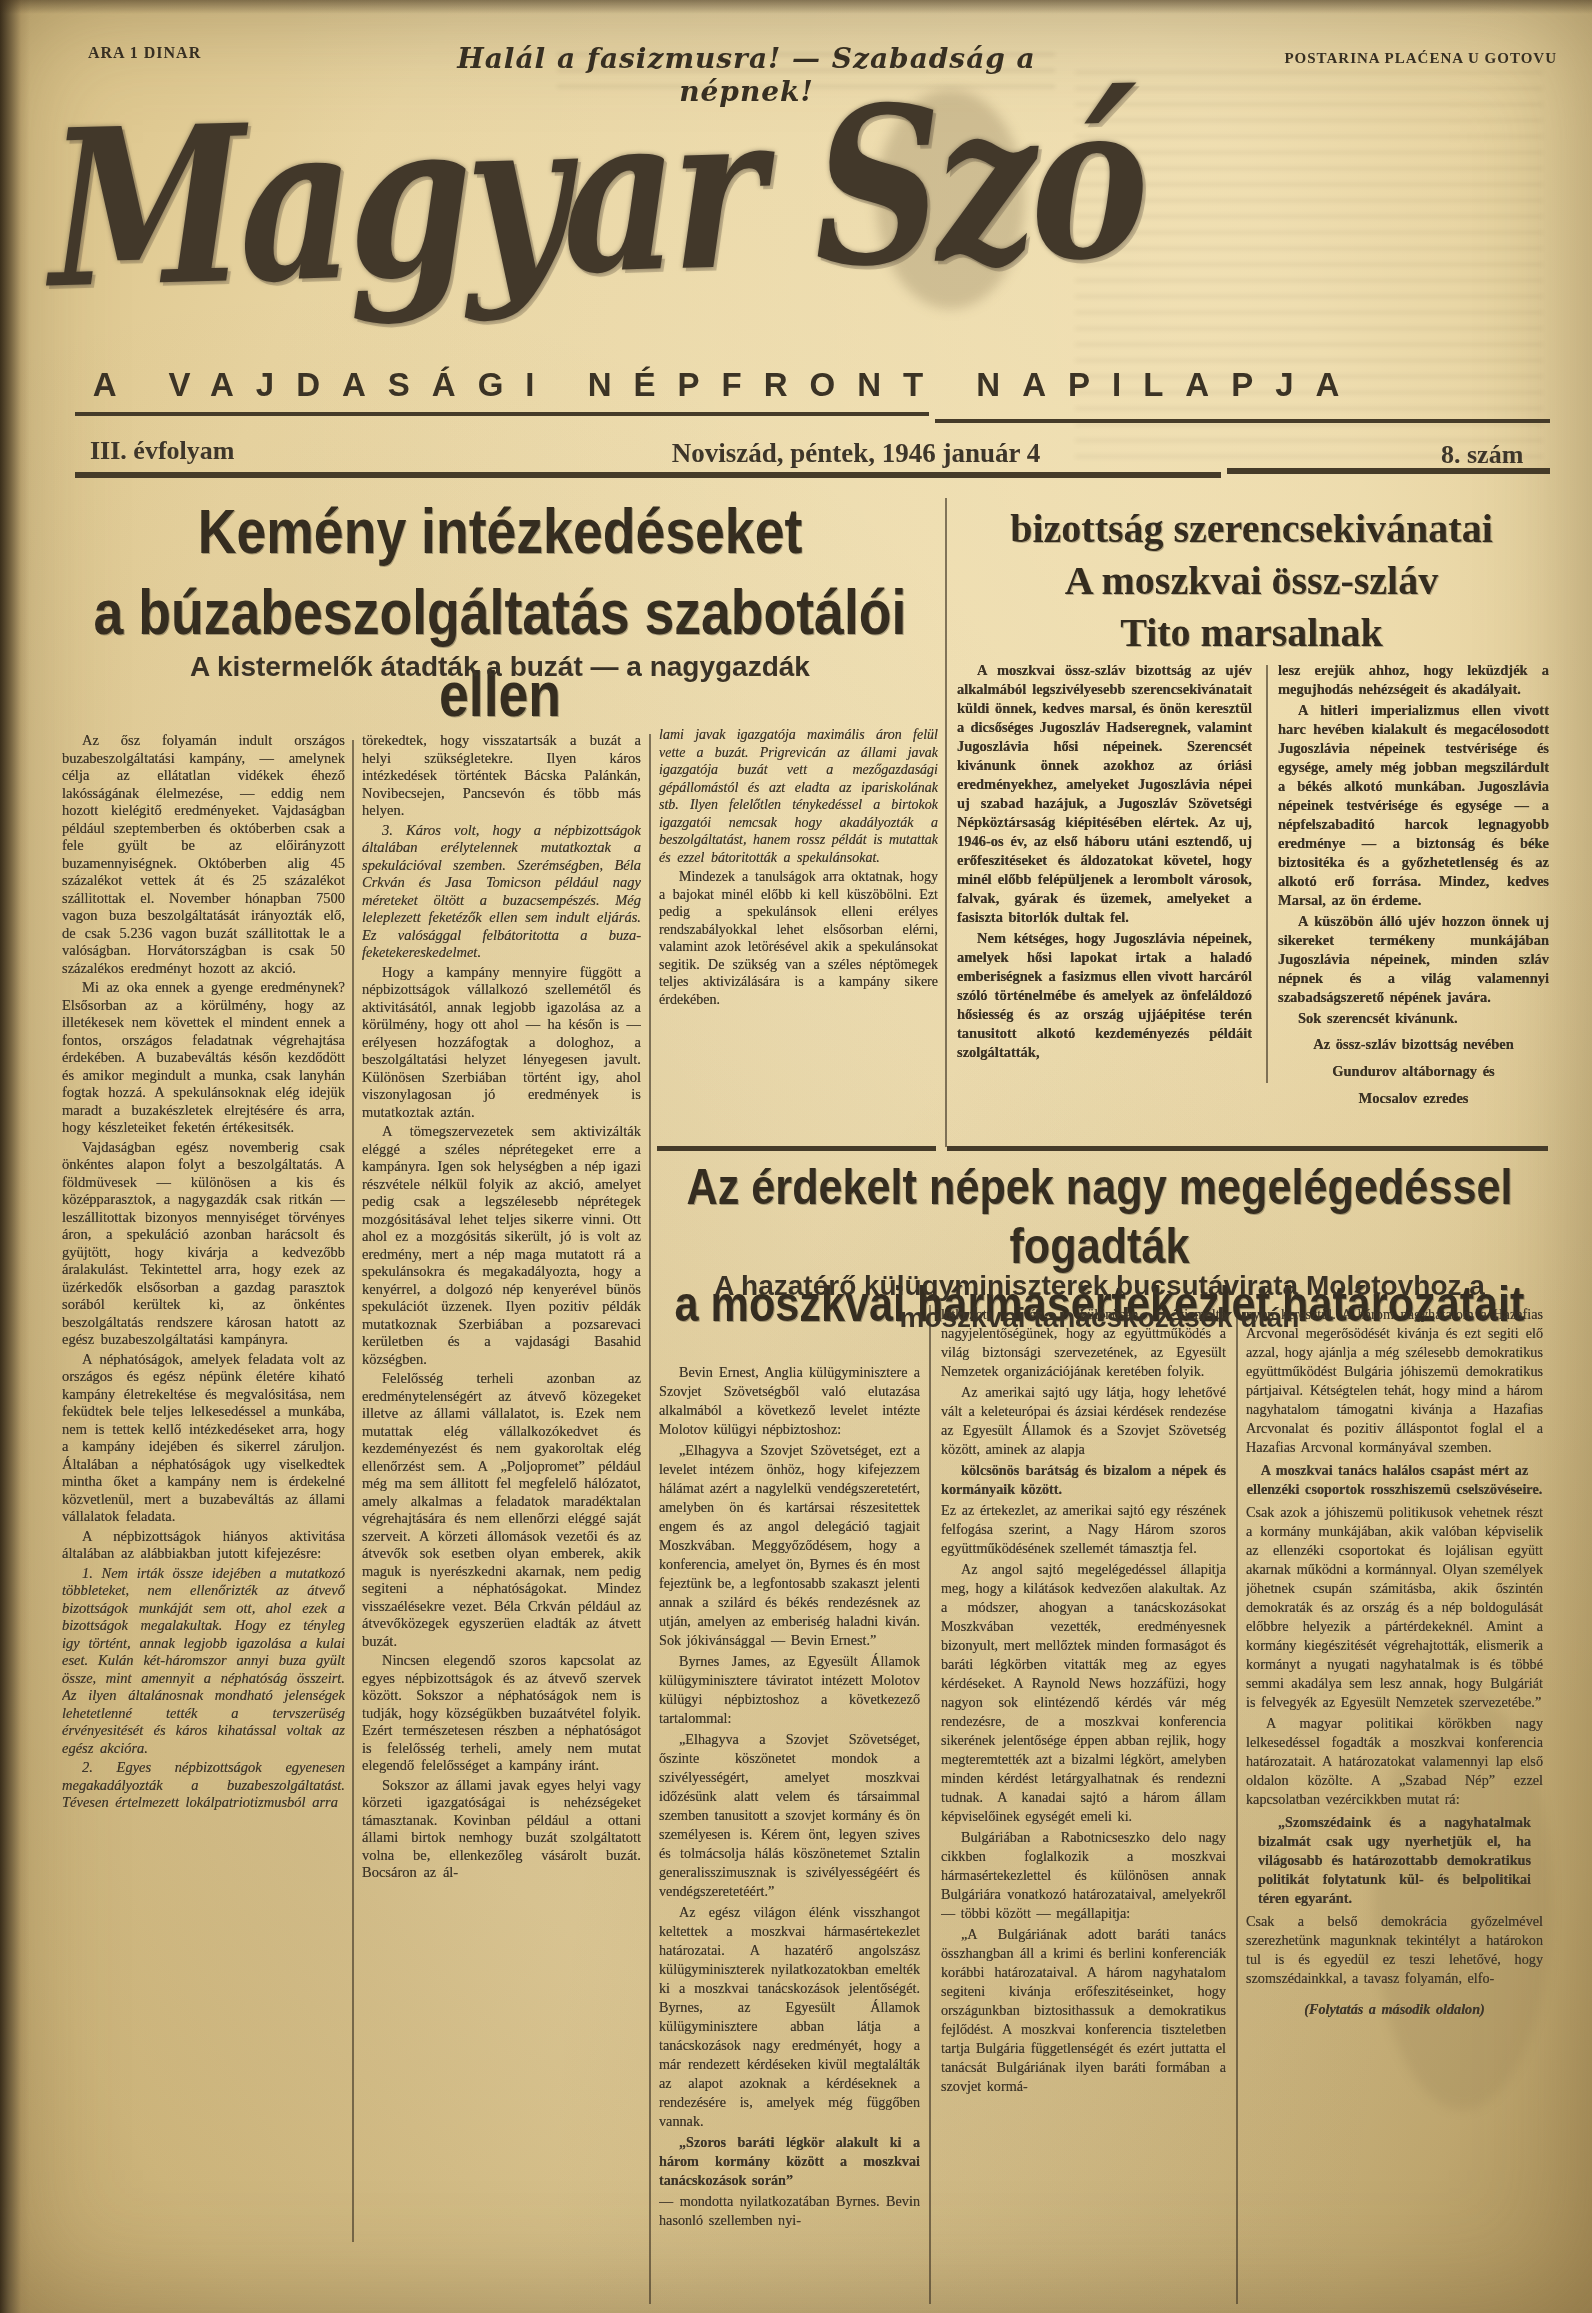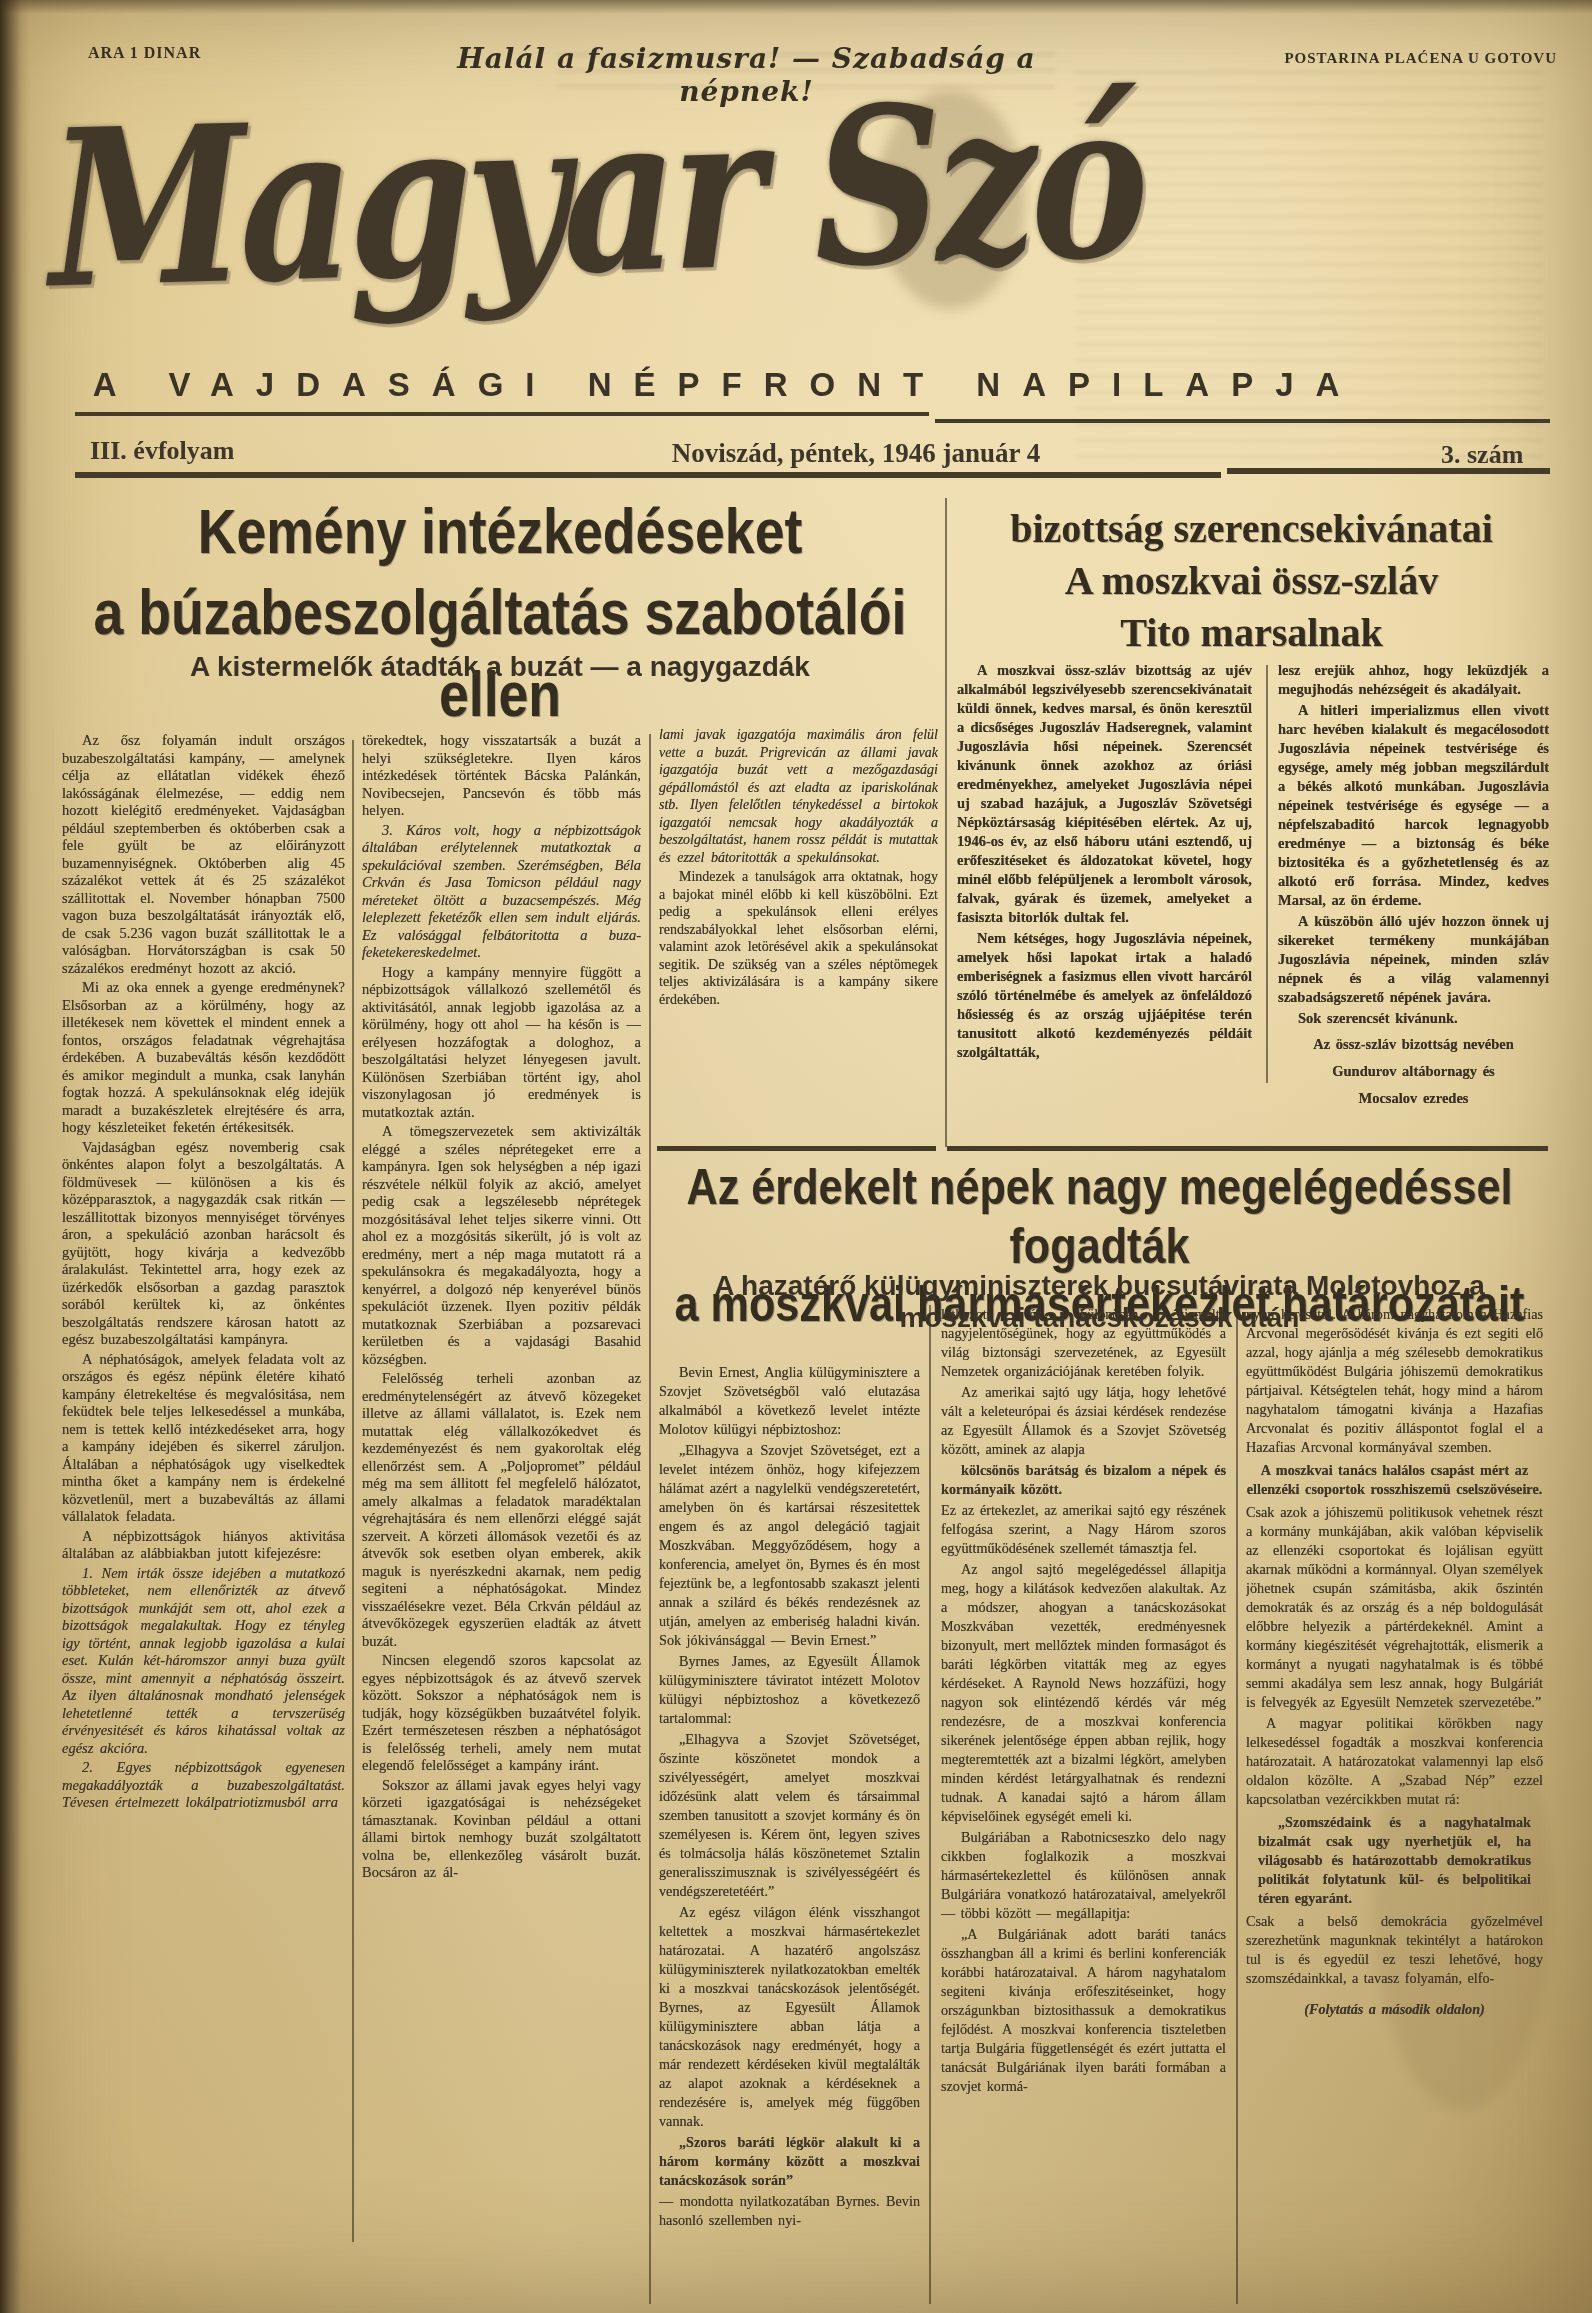--- a/index.html
+++ b/index.html
@@ -104,21 +104,21 @@
   <div class="slogan ink">Halál a fasizmusra! — Szabadság a népnek!</div>
   <div class="postage ink">POSTARINA PLAĆENA U GOTOVU</div>
   <div class="masthead">Magyar Szó</div>
   <div class="subtitle">A VAJDASÁGI NÉPFRONT NAPILAPJA</div>
 
   <div class="rule" style="left:75px;top:412px;width:854px;height:4px;"></div>
   <div class="rule" style="left:935px;top:419px;width:615px;height:4px;"></div>
 
   <div class="volume">III. évfolyam</div>
   <div class="dateline">Noviszád, péntek, 1946 január 4</div>
-  <div class="issue">3. szám</div>
+  <div class="issue">8. szám</div>
 
   <div class="rule" style="left:75px;top:472px;width:1146px;height:6px;"></div>
   <div class="rule" style="left:1227px;top:468px;width:323px;height:6px;"></div>
 
   <div class="rule" style="left:352px;top:740px;width:2px;height:1502px;opacity:.65;"></div>
   <div class="rule" style="left:649px;top:734px;width:2px;height:1570px;opacity:.65;"></div>
   <div class="rule" style="left:945px;top:498px;width:2px;height:649px;opacity:.65;"></div>
   <div class="rule" style="left:1266px;top:665px;width:2px;height:418px;opacity:.65;"></div>
   <div class="rule" style="left:929px;top:1305px;width:2px;height:999px;opacity:.65;"></div>
   <div class="rule" style="left:1236px;top:1305px;width:2px;height:999px;opacity:.65;"></div>

